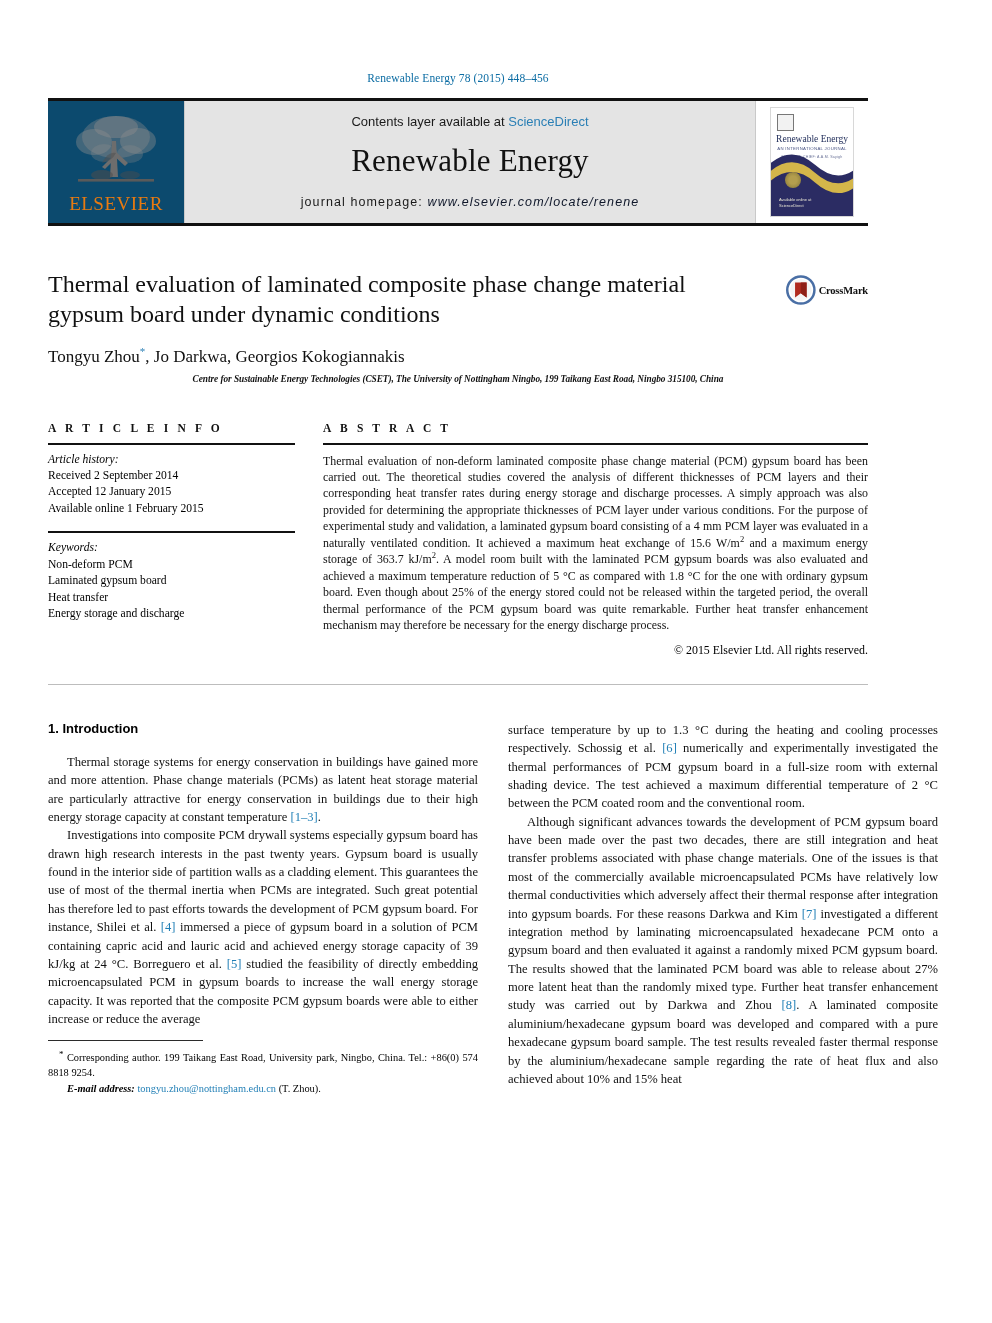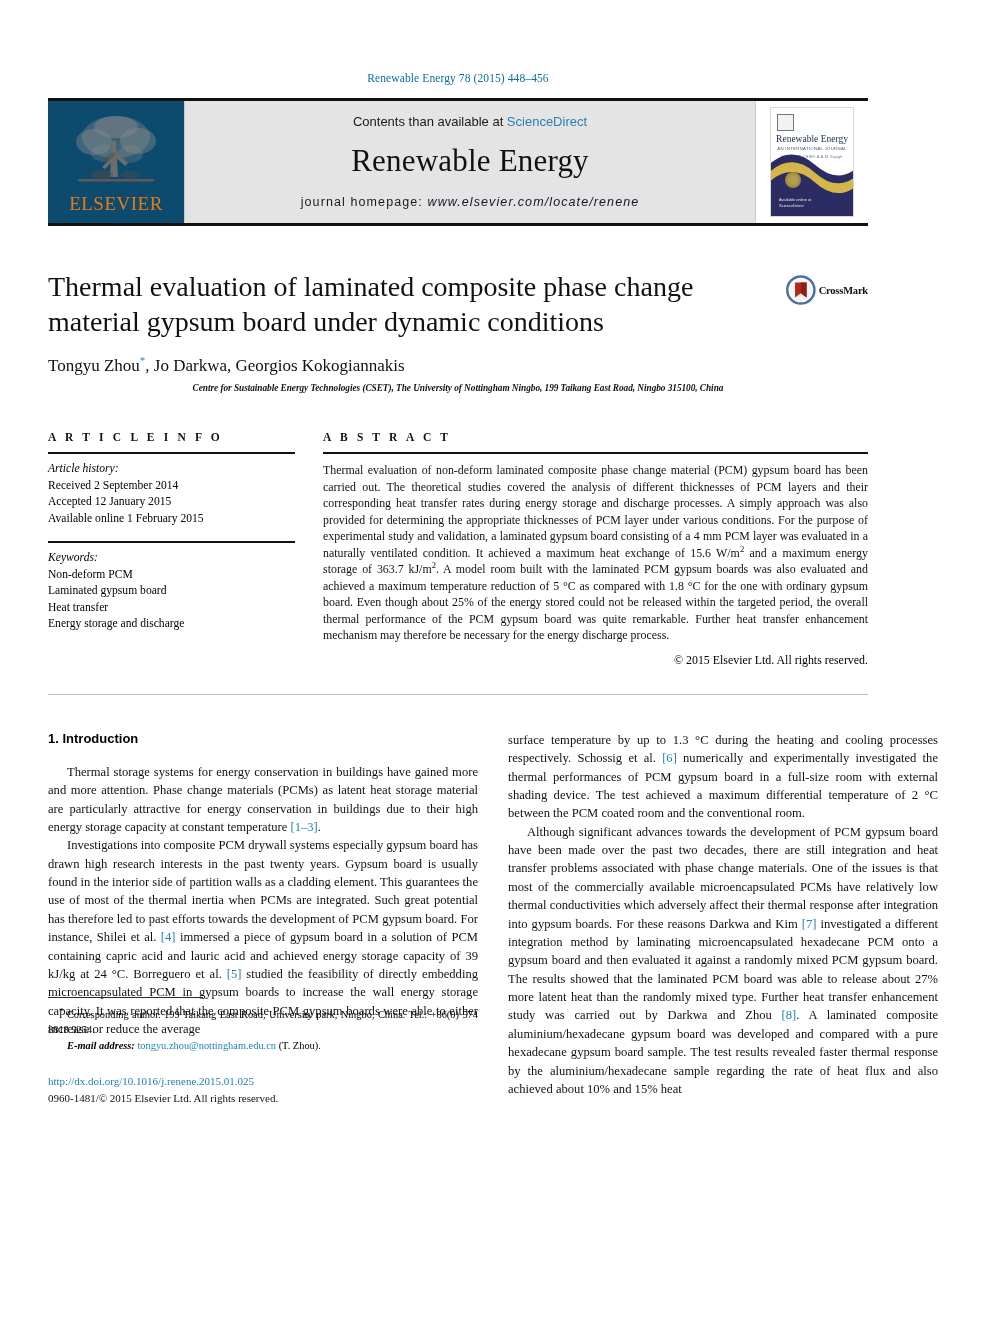--- a/index.html
+++ b/index.html
@@ -174,21 +174,21 @@
   .crossmark-row { display: flex; align-items: center; gap: 3px; }
   .crossmark-label {
     font-family: "Liberation Serif", serif;
     font-weight: bold;
     font-size: 10.5px;
     color: #111;
     letter-spacing: -.2px;
   }
   .article-title {
     font-family: "Liberation Serif", serif;
-    font-size: 28px;
+    font-size: 24px;
     line-height: 1.24;
     font-weight: normal;
     margin: 0;
     padding-right: 110px;
     color: #111;
   }
   .authors {
     margin-top: 17px;
     font-family: "Liberation Serif", serif;
     font-size: 17px;
@@ -323,21 +323,21 @@
           <ellipse cx="34" cy="64" rx="11" ry="5" opacity=".55"></ellipse>
           <ellipse cx="62" cy="64" rx="10" ry="4" opacity=".45"></ellipse>
         </g>
         <rect x="10" y="68" width="76" height="2.6" fill="#5a5a5a"></rect>
       </svg>
       <div class="elsevier-word">ELSEVIER</div>
     </div>
 
     <div class="mast-center">
       <div class="contents-line">
-        <span>Contents than available at </span><span class="sd">ScienceDirect</span>
+        <span>Contents layer available at </span><span class="sd">ScienceDirect</span>
       </div>
       <div class="journal-title">Renewable Energy</div>
       <div class="homepage-line">
         <span>journal homepage: </span><span class="url">www.elsevier.com/locate/renene</span>
       </div>
     </div>
 
     <div class="mast-cover">
       <div class="cover-img">
         <div class="cover-top"></div>
@@ -413,24 +413,20 @@
       <h2 class="section-title">1. Introduction</h2>
 
       <p class="para"><span>Thermal storage systems for energy conservation in buildings have gained more and more attention. Phase change materials (PCMs) as latent heat storage material are particularly attractive for energy conservation in buildings due to their high energy storage capacity at constant temperature </span><span class="ref">[1–3]</span><span>.</span></p>
 
       <p class="para"><span>Investigations into composite PCM drywall systems especially gypsum board has drawn high research interests in the past twenty years. Gypsum board is usually found in the interior side of partition walls as a cladding element. This guarantees the use of most of the thermal inertia when PCMs are integrated. Such great potential has therefore led to past efforts towards the development of PCM gypsum board. For instance, Shilei et al. </span><span class="ref">[4]</span><span> immersed a piece of gypsum board in a solution of PCM containing capric acid and lauric acid and achieved energy storage capacity of 39 kJ/kg at 24 °C. Borreguero et al. </span><span class="ref">[5]</span><span> studied the feasibility of directly embedding microencapsulated PCM in gypsum boards to increase the wall energy storage capacity. It was reported that the composite PCM gypsum boards were able to either increase or reduce the average</span></p>
 
       <div class="footnote-block">
         <div class="footnote-rule"></div>
         <div class="footnote"><span class="star">*</span><span> Corresponding author. 199 Taikang East Road, University park, Ningbo, China. Tel.: +86(0) 574 8818 9254.</span></div>
         <div class="email-line"><span class="lbl">E-mail address:</span> <a class="link" href="#">tongyu.zhou@nottingham.edu.cn</a><span> (T. Zhou).</span></div>
-        <div class="doi-block">
-          <div><a class="link doi" href="#">http://dx.doi.org/10.1016/j.renene.2015.01.025</a></div>
-          <div class="issn">0960-1481/© 2015 Elsevier Ltd. All rights reserved.</div>
-        </div>
       </div>
     </div>
 
     <div class="bcol">
       <p class="para" style="text-indent:0"><span>surface temperature by up to 1.3 °C during the heating and cooling processes respectively. Schossig et al. </span><span class="ref">[6]</span><span> numerically and experimentally investigated the thermal performances of PCM gypsum board in a full-size room with external shading device. The test achieved a maximum differential temperature of 2 °C between the PCM coated room and the conventional room.</span></p>
 
       <p class="para"><span>Although significant advances towards the development of PCM gypsum board have been made over the past two decades, there are still integration and heat transfer problems associated with phase change materials. One of the issues is that most of the commercially available microencapsulated PCMs have relatively low thermal conductivities which adversely affect their thermal response after integration into gypsum boards. For these reasons Darkwa and Kim </span><span class="ref">[7]</span><span> investigated a different integration method by laminating microencapsulated hexadecane PCM onto a gypsum board and then evaluated it against a randomly mixed PCM gypsum board. The results showed that the laminated PCM board was able to release about 27% more latent heat than the randomly mixed type. Further heat transfer enhancement study was carried out by Darkwa and Zhou </span><span class="ref">[8]</span><span>. A laminated composite aluminium/hexadecane gypsum board was developed and compared with a pure hexadecane gypsum board sample. The test results revealed faster thermal response by the aluminium/hexadecane sample regarding the rate of heat flux and also achieved about 10% and 15% heat</span></p>
     </div>
   </div>
 

